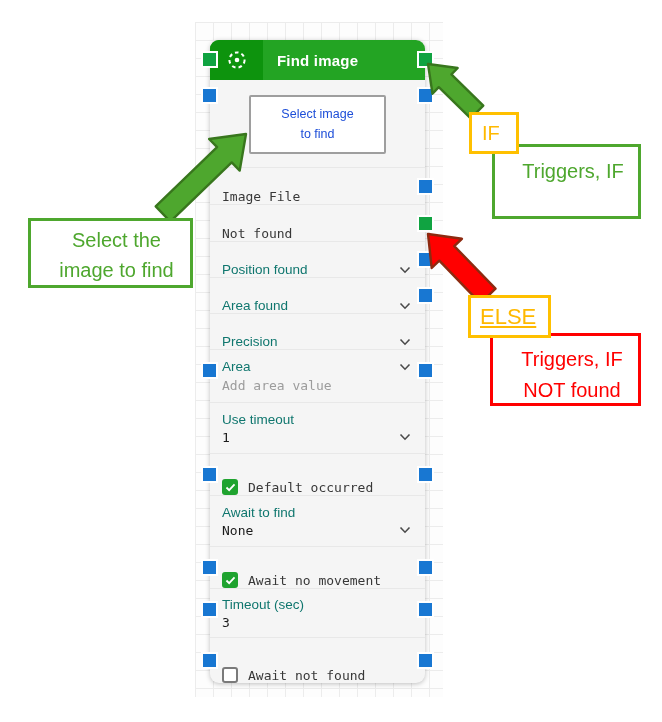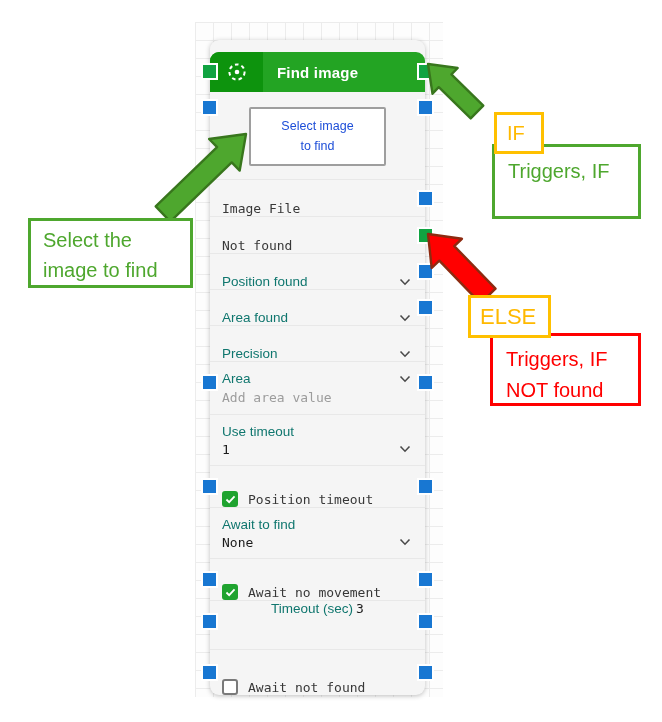--- a/index.html
+++ b/index.html
@@ -11,21 +11,21 @@
   .grid{position:absolute;left:195px;top:22px;width:248px;height:675px;z-index:1;
         background-color:#fdfdfd;
         background-image:linear-gradient(to right,#ececec 1px,transparent 1px),
                          linear-gradient(to bottom,#ececec 1px,transparent 1px);
         background-size:18px 18px;}
 
   
   .node{position:absolute;left:210px;top:40px;width:215px;z-index:2;
         background:#f5f5f5;border-radius:9px;box-shadow:0 1px 5px rgba(0,0,0,.25);}
   .node-header{position:relative;height:40px;display:flex;align-items:center;
-        background:#23a423;border-radius:9px 9px 0 0;margin-top:12px;}
+        background:#23a423;border-radius:9px 9px 0 0;}
   .header-seg{width:53px;height:40px;background:#0d930d;border-radius:9px 0 0 0;
         display:flex;align-items:center;justify-content:center;}
   .node-title{color:#ffffff;font-weight:bold;font-size:15px;margin-left:14px;letter-spacing:.2px;}
 
   .port{position:absolute;width:13px;height:13px;box-shadow:0 0 0 2px #ffffff;z-index:4;}
   .port.blue{background:#1877d2;}
   .port.green{background:#10a341;}
   .port.l{left:-7px;}
   .port.r{right:-7px;}
   .port.mid{top:calc(50% - 6.5px);}
@@ -36,50 +36,50 @@
   .select-btn{margin-top:15px;width:133px;height:55px;background:#ffffff;border:2px solid #9e9e9e;
         border-radius:2px;display:flex;flex-direction:column;align-items:center;justify-content:center;
         color:#1d4ed8;font-size:12.5px;line-height:1.55;cursor:pointer;}
 
   .row{position:relative;border-top:1px solid #e8e8e8;box-sizing:border-box;
        padding-left:12px;padding-right:12px;display:flex;align-items:flex-end;}
   .row.value{height:37px;}
   .row.select{height:36px;}
   .row.select-sub{height:53px;flex-direction:column;align-items:stretch;justify-content:center;gap:4px;}
   .row.sub-select{height:51px;flex-direction:column;align-items:stretch;justify-content:center;gap:3px;}
-  .row.input{height:49px;align-items:stretch;justify-content:center;gap:3px;}
+  .row.input{height:49px;flex-direction:column;align-items:stretch;justify-content:center;gap:3px;}
   .row.check{height:42px;gap:10px;}
   .row.check:last-child{height:46px;border-radius:0 0 9px 9px;}
   .line{display:flex;width:100%;justify-content:space-between;align-items:center;}
   .mono{font-family:"DejaVu Sans Mono",monospace;font-size:13px;color:#383838;}
   .sans{font-size:13.5px;color:#0f766e;}
   .val{font-family:"DejaVu Sans Mono",monospace;font-size:13px;color:#1b1b1b;}
   .ph{color:#9c9c9c;}
   .chev{display:inline-flex;margin-right:2px;}
   .cb{width:16px;height:16px;border-radius:3px;display:inline-flex;align-items:center;
       justify-content:center;box-sizing:border-box;flex:none;cursor:pointer;}
   .cb.on{background:#1fa32f;}
   .cb.off{background:#ffffff;border:2px solid #7a7a7a;}
 
   
   .arrows{position:absolute;inset:0;z-index:5;pointer-events:none;}
   .note{position:absolute;background:#ffffff;box-sizing:border-box;z-index:6;}
-  .note .nline{white-space:nowrap;}
+  .note .nline{white-space:nowrap;text-align:center;}
   .note-green{border:3px solid #4ea72e;color:#4ea72e;}
   .note-red{border:3px solid #ff0000;color:#ff0000;}
   .badge{position:absolute;background:#ffffff;box-sizing:border-box;z-index:7;
          border:3px solid #ffc000;color:#ffb900;display:flex;align-items:center;}
   .select-note{left:28px;top:218px;width:165px;height:70px;padding:4px 0 0 12px;
          font-size:20px;line-height:30px;}
   .if-note{left:492px;top:144px;width:149px;height:75px;padding:9px 0 0 13px;
          font-size:20px;line-height:31px;}
-  .if-badge{left:494px;top:112px;width:50px;height:42px;font-size:20px;padding-left:10px;}
+  .if-badge{left:469px;top:112px;width:50px;height:42px;font-size:20px;padding-left:10px;}
   .else-note{left:490px;top:333px;width:151px;height:73px;padding:8px 0 0 13px;
          font-size:20px;line-height:31px;}
-  .else-badge{left:468px;top:295px;width:83px;height:43px;font-size:22px;padding-left:9px;}
+  .else-badge{left:468px;top:295px;width:83px;height:43px;font-size:22px;padding-left:9px;text-decoration:underline;}
 </style>
 </head>
 <body>
 
 <div class="stage">
   <div class="grid"></div>
 
   <div class="node">
     <div class="node-header">
       <div class="header-seg">
@@ -168,21 +168,21 @@
               </svg>
             </span>
           </div>
         </div>
         <div class="row check">
           <span class="cb on">
             <svg width="11" height="9" viewBox="0 0 12 10">
               <polyline points="1.5,5 4.5,8 10.5,1.5" fill="none" stroke="#fff" stroke-width="2"></polyline>
             </svg>
           </span>
-          <span class="mono">Position timeout</span>
+          <span class="mono">Default occurred</span>
           <span class="port l blue mid"></span>
           <span class="port r blue mid"></span>
         </div>
         <div class="row sub-select">
           <div class="sans">Await to find</div>
           <div class="line">
             <span class="val">None</span>
             <span class="chev">
               <svg width="12" height="8" viewBox="0 0 12 8">
                 <polyline points="1.5,1.5 6,6.2 10.5,1.5" fill="none" stroke="#4a4a4a" stroke-width="1.6"></polyline>

